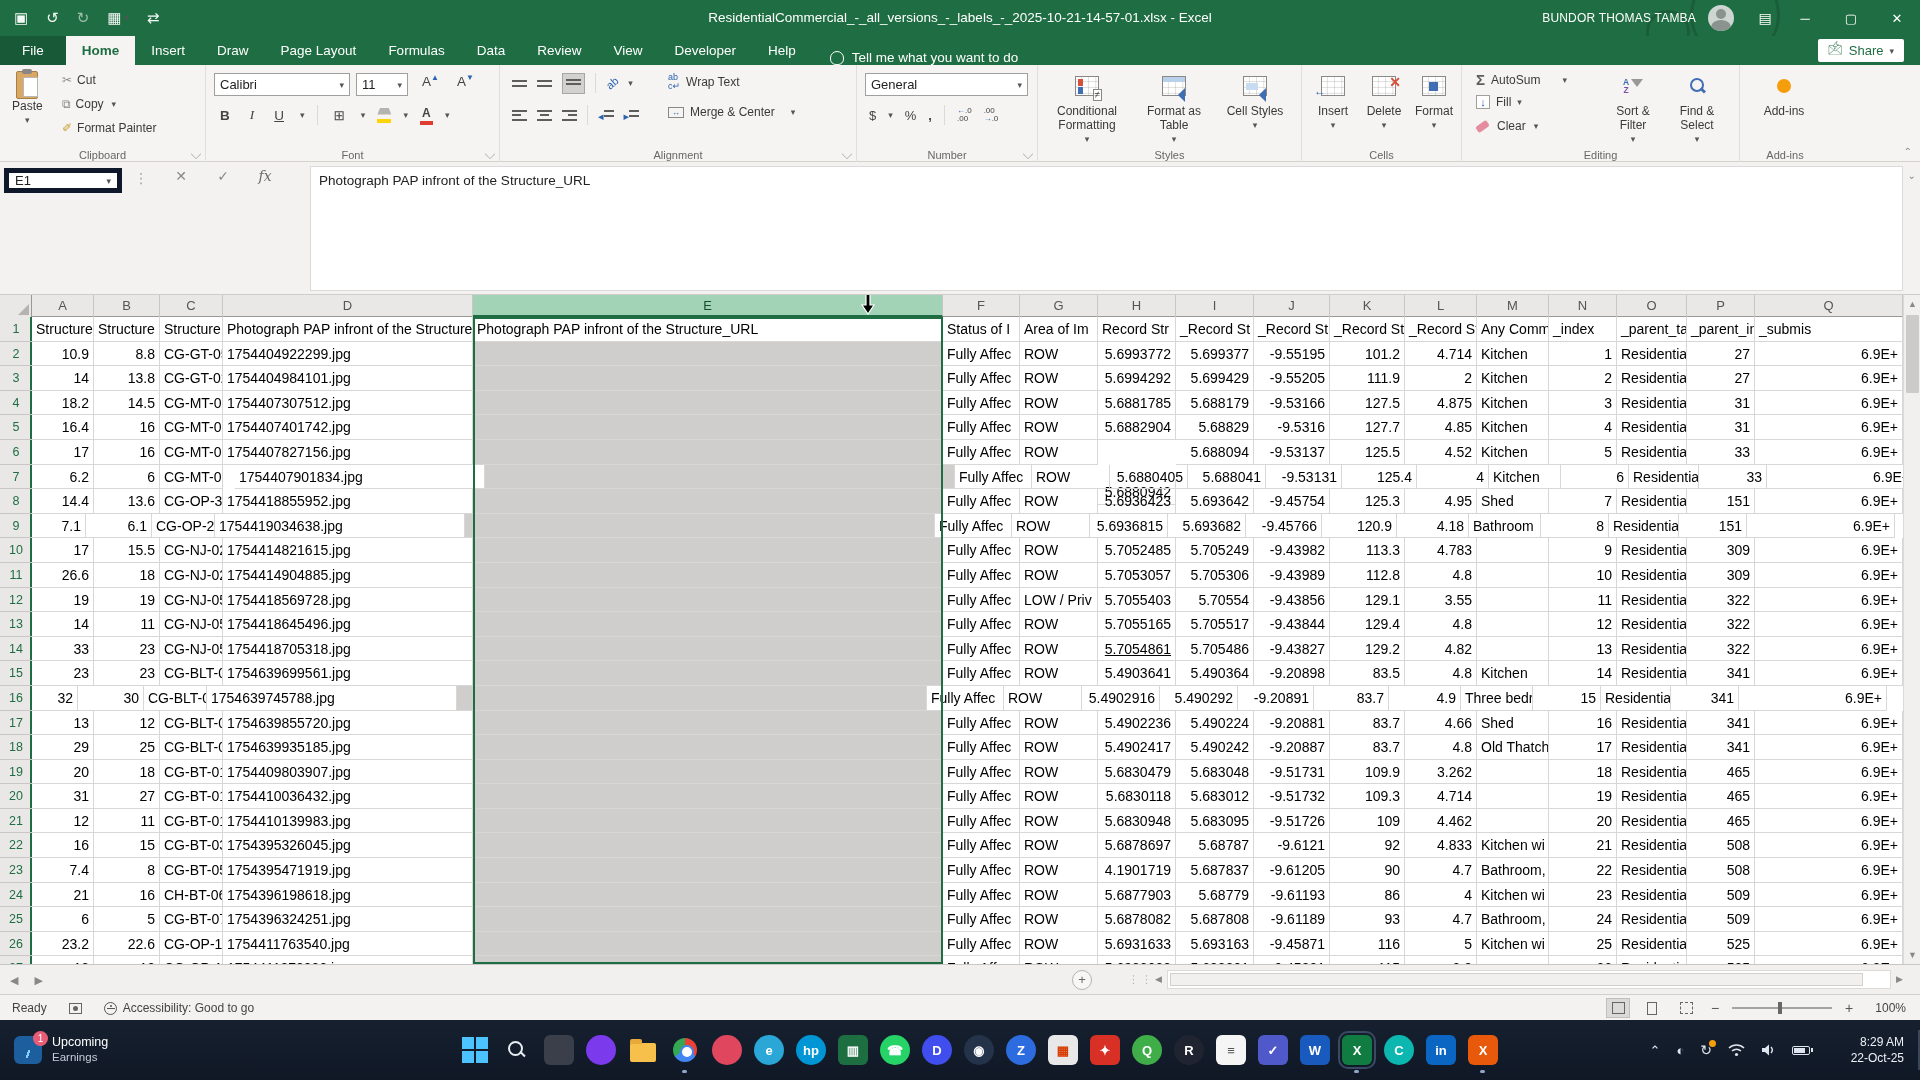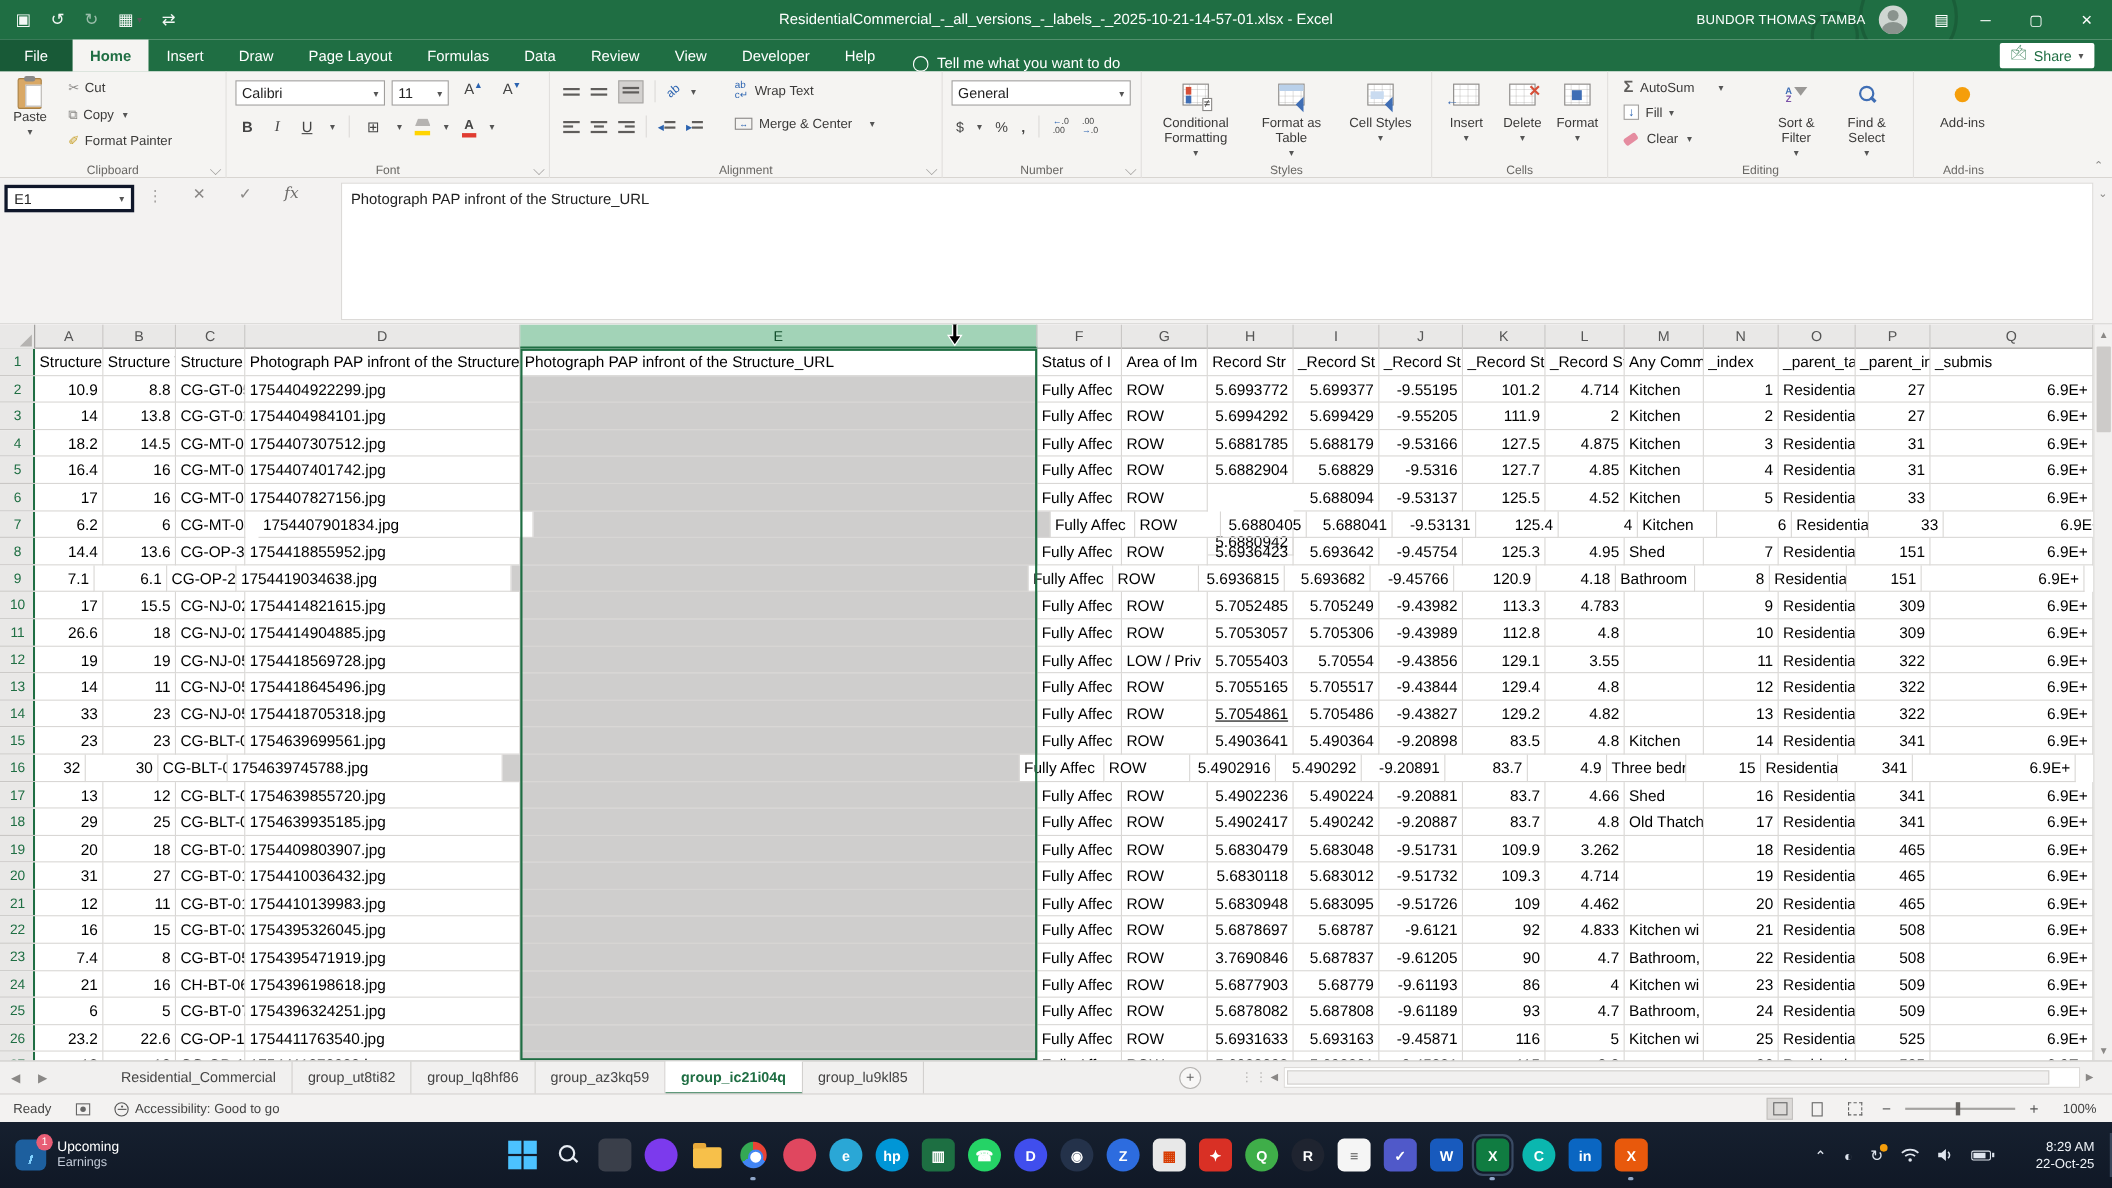--- a/index.html
+++ b/index.html
@@ -76,21 +76,21 @@
   .clip-ic:after { content:""; position:absolute; left:6px; top:5px; width:13px; height:18px; background:#fff; border:1px solid #b9b7b5; }
   .dollar { font-size:13px; color:#444; }
   .dec { font-size:8px; line-height:8px; color:#444; text-align:left; }
   .dec b { color:#2b63b0; }
   .fontbtn { font-size:13.5px; color:#444; padding:0 4px; }
   .ucolor { display:inline-block; text-align:center; }
   .ucolor i { display:block; height:4px; margin-top:1px; }
 
   
   #fbar { position:absolute; left:0; top:162px; width:1920px; height:133px; background:#f3f2f1; border-bottom:1px solid #cfcdcb; }
-  #namebox { position:absolute; left:4px; top:6px; width:118px; height:25px; background:#fff; border:3px solid #0f172a; font-size:13px; color:#222; display:flex; align-items:center; justify-content:space-between; padding:0 6px; }
+  #namebox { position:absolute; left:4px; top:6px; width:118px; height:25px; background:#fff; border:5px solid #0f172a; font-size:13px; color:#222; display:flex; align-items:center; justify-content:space-between; padding:0 6px; }
   #fb-dots { position:absolute; left:134px; top:8px; color:#a5a3a1; font-size:14px; }
   .fb-btn { position:absolute; top:6px; font-size:14px; color:#8a8886; width:26px; text-align:center; }
   #fx { font-family:"DejaVu Serif", serif; font-style:italic; color:#6b6a68; }
   #formula-area { position:absolute; left:310px; top:4px; width:1593px; height:125px; background:#fff; border:1px solid #dcdad8; }
   #formula-text { position:absolute; left:8px; top:6px; font-size:13.5px; color:#222; }
   #fb-collapse { position:absolute; right:4px; top:8px; color:#8a8886; font-size:10px; }
 
   
   #grid { position:absolute; left:0; top:295px; width:1903px; height:669px; background:#fff; overflow:hidden; }
   #colhead { position:absolute; left:0; top:0; height:22px; width:1903px; display:flex; background:#e9e8e7; border-bottom:1px solid #9a9896; }
@@ -941,21 +941,21 @@
         </div>
         <div class="grow" style="height: 24.6px; line-height: 24.6px;">
           <div class="rh" style="height: 24.6px; line-height: 24.6px;">23</div>
           <div class="cell r" style="width: 62px; height: 24.6px; line-height: 24.6px;">7.4</div>
           <div class="cell r" style="width: 66px; height: 24.6px; line-height: 24.6px;">8</div>
           <div class="cell l" style="width: 63px; height: 24.6px; line-height: 24.6px;">CG-BT-05</div>
           <div class="cell l" style="width: 250px; height: 24.6px; line-height: 24.6px;">1754395471919.jpg</div>
           <div class="cell l esel" style="width: 470px; height: 24.6px; line-height: 24.6px;"></div>
           <div class="cell l" style="width: 77px; height: 24.6px; line-height: 24.6px;">Fully Affec</div>
           <div class="cell l" style="width: 78px; height: 24.6px; line-height: 24.6px;">ROW</div>
-          <div class="cell r" style="width: 78px; height: 24.6px; line-height: 24.6px;">3.7690846</div>
+          <div class="cell r" style="width: 78px; height: 24.6px; line-height: 24.6px;">4.1901719</div>
           <div class="cell r" style="width: 78px; height: 24.6px; line-height: 24.6px;">5.687837</div>
           <div class="cell r" style="width: 76px; height: 24.6px; line-height: 24.6px;">-9.61205</div>
           <div class="cell r" style="width: 75px; height: 24.6px; line-height: 24.6px;">90</div>
           <div class="cell r" style="width: 72px; height: 24.6px; line-height: 24.6px;">4.7</div>
           <div class="cell l" style="width: 72px; height: 24.6px; line-height: 24.6px;">Bathroom,</div>
           <div class="cell r" style="width: 68px; height: 24.6px; line-height: 24.6px;">22</div>
           <div class="cell l" style="width: 70px; height: 24.6px; line-height: 24.6px;">Residentia</div>
           <div class="cell r" style="width: 68px; height: 24.6px; line-height: 24.6px;">508</div>
           <div class="cell r" style="width: 148px; height: 24.6px; line-height: 24.6px;">6.9E+</div>
         </div>
@@ -1049,28 +1049,20 @@
     <span class="varrow" style="top:0;">▲</span>
     <div id="vthumb"></div>
     <span class="varrow" style="bottom:0;">▼</span>
   </div>
 
   <div id="tabstrip">
     <div id="tabnav">
       <span>◀</span>
       <span>▶</span>
     </div>
-    <div id="sheettabs">
-        <div class="stab">Residential_Commercial</div>
-        <div class="stab">group_ut8ti82</div>
-        <div class="stab">group_lq8hf86</div>
-        <div class="stab">group_az3kq59</div>
-        <div class="stab active">group_ic21i04q</div>
-        <div class="stab">group_lu9kl85</div>
-      </div>
     <div id="addsheet">+</div>
     <span id="hgrip">⋮⋮</span>
     <div id="hscroll">
       <span class="harrow">◀</span>
       <div id="htrack">
           <div id="hthumb"></div>
         </div>
       <span class="harrow">▶</span>
     </div>
   </div>

